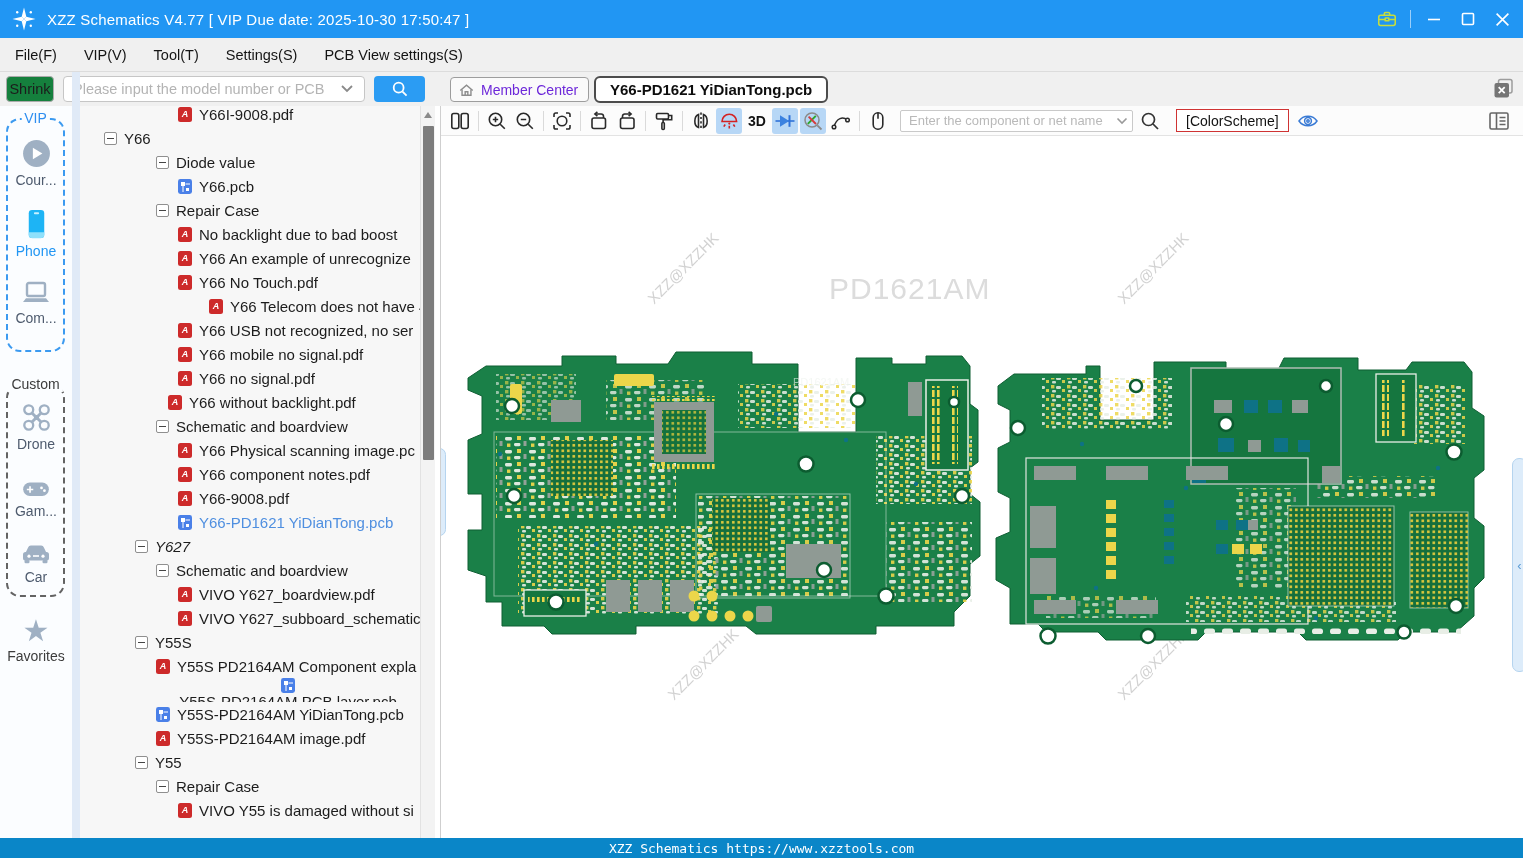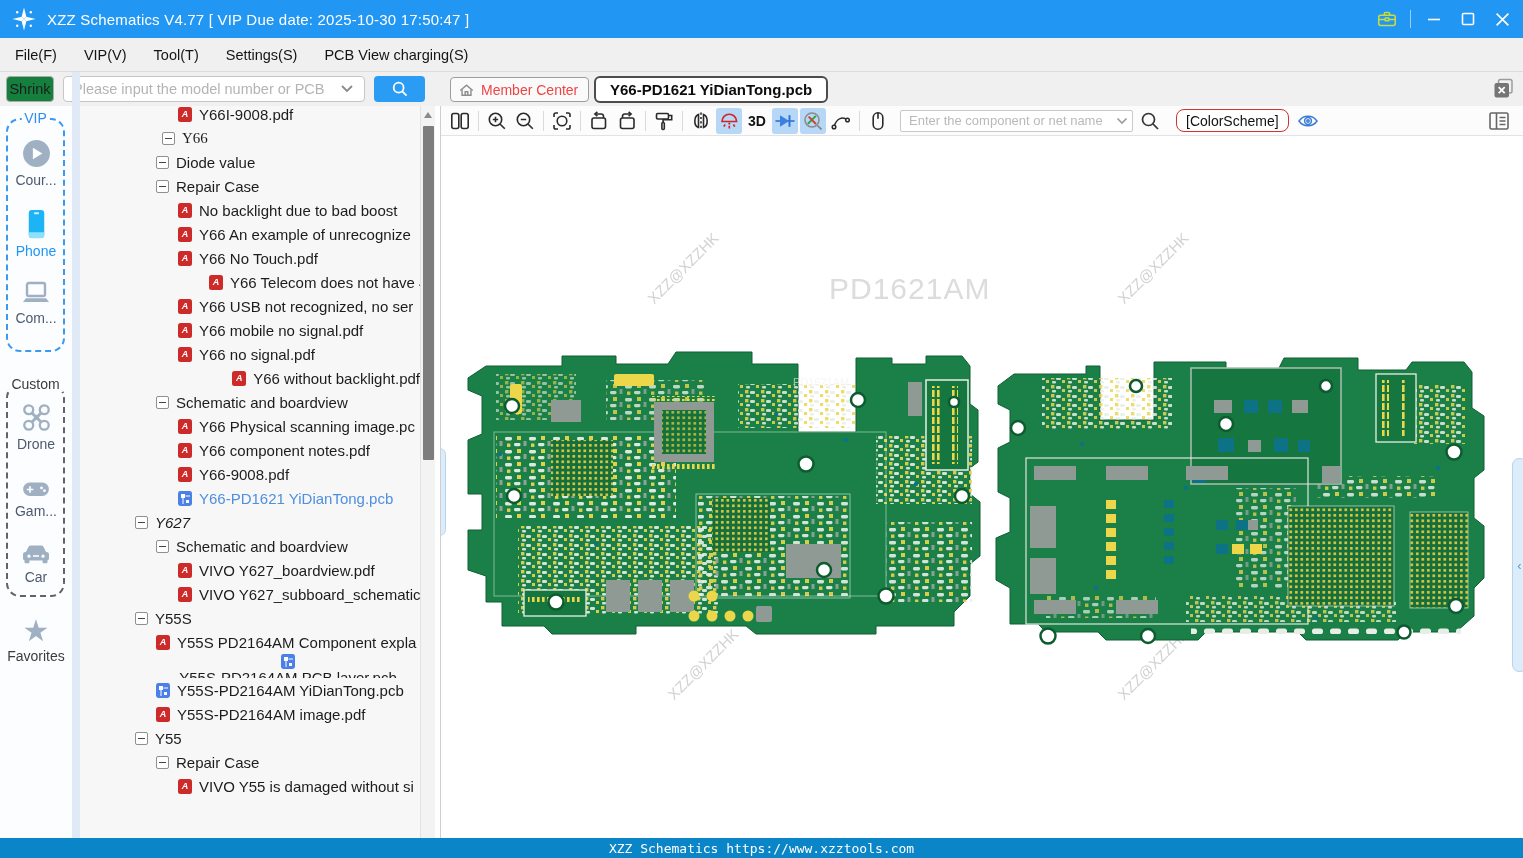--- a/index.html
+++ b/index.html
@@ -17,21 +17,21 @@
   .menubar { position:absolute; left:0; top:38px; width:1523px; height:34px; background:#f0f0f0; border-bottom:1px solid #dcdcdc; display:flex; align-items:center; gap:27px; padding-left:15px; }
   .menu-item { font-size:14.5px; color:#141414; cursor:default; }
 
   
   .searchrow { position:absolute; left:0; top:72px; width:1523px; height:34px; background:#f0f0f0; }
   .shrink-btn { position:absolute; left:6px; top:4px; width:48px; height:26px; background:#15803d; border:1px solid #ababab; border-radius:4px; font-size:14.5px; color:#1c1c1c; }
   .model-search { position:absolute; left:63px; top:4px; width:302px; height:26px; border:1px solid #c6c6c6; border-radius:4px; background:#fff; font-size:14.5px; color:#333; padding:0 26px 0 9px; }
   .model-search::placeholder { color:#b4b4b4; }
   .model-chevron { position:absolute; left:340px; top:11px; width:14px; height:12px; }
   .search-btn { position:absolute; left:374px; top:4px; width:51px; height:26px; background:#2b9cf3; border:none; border-radius:4px; display:flex; align-items:center; justify-content:center; }
-  .member-btn { position:absolute; left:450px; top:5px; height:25px; padding:0 10px 0 7px; background:#fafafa; border:1px solid #9d9d9d; border-radius:4px; display:flex; align-items:center; gap:6px; color:#ef4444; font-size:14px; }
+  .member-btn { position:absolute; left:450px; top:5px; height:25px; padding:0 10px 0 7px; background:#fafafa; border:1px solid #9d9d9d; border-radius:4px; display:flex; align-items:center; gap:6px; color:#6d28d9; font-size:14px; }
   .pcb-tab { position:absolute; left:594px; top:4px; height:27px; padding:0 14px; background:#fff; border:2px solid #4c4c4c; border-radius:6px; display:flex; align-items:center; font-size:15px; font-weight:bold; color:#0d0d0d; }
   .closeall { position:absolute; left:1493px; top:6px; width:21px; height:21px; }
 
   
   .sidebar { position:absolute; left:0; top:106px; width:72px; height:732px; background:#fbfdff; }
   .side-strip { position:absolute; left:72px; top:72px; width:8px; height:766px; background:#e0eaf7; }
   .vip-box { position:absolute; left:6px; top:12px; width:59px; height:234px; border:2px dashed #3b9af0; border-radius:14px; }
   .custom-box { position:absolute; left:6px; top:278px; width:59px; height:213px; border:2px dashed #636363; border-radius:14px; }
   .group-cap { position:absolute; top:-10px; left:50%; transform:translateX(-50%); background:#fbfdff; padding:0 3px; font-size:14px; white-space:nowrap; }
   .vip-box .group-cap { color:#2e8ef0; }
@@ -65,21 +65,21 @@
   .mainpanel { position:absolute; left:440px; top:106px; width:1083px; height:732px; background:#fff; border-left:1px solid #cfcfcf; }
   .toolbar { position:absolute; left:0; top:0; width:100%; height:30px; background:#fcfcfc; border-bottom:1px solid #e3e3e3; display:flex; align-items:center; padding-left:5px; }
   .tb-btn { width:26px; height:26px; flex:none; display:flex; align-items:center; justify-content:center; border-radius:3px; background:transparent; border:none; margin:0 1px; }
   .tb-btn.active { background:#b7d7f6; }
   .tb-sep { width:1px; height:20px; background:#dadada; margin:0 4px; flex:none; }
   .tb-3d { font-size:14px; font-weight:bold; color:#111; font-family:"Liberation Sans",sans-serif; }
   .net-search-wrap { position:relative; margin-left:8px; flex:none; }
   .net-search { width:233px; height:22px; border:1px solid #c9c9c9; border-radius:2px; background:#fff; font-size:13px; padding:0 22px 0 8px; color:#333; }
   .net-search::placeholder { color:#b9b9b9; }
   .net-chevron { position:absolute; right:5px; top:6px; width:12px; height:10px; }
-  .colorscheme-btn { height:23px; margin-left:12px; padding:0 9px; background:#fff; border:1.5px solid #cf3333; border-radius:8px; font-size:14px; color:#111; flex:none; }
+  .colorscheme-btn { height:23px; margin-left:12px; padding:0 9px; background:#fff; border:1.5px solid #cf3333; border-radius:0; font-size:14px; color:#111; flex:none; }
   .panel-toggle { position:absolute; right:13px; top:4px; width:22px; height:22px; }
 
   .canvasview { position:absolute; left:0; top:30px; width:1083px; height:702px; background:#fff; overflow:hidden; }
   .wm { position:absolute; color:#d6d6d6; user-select:none; }
   .wm-model { left:388px; top:136px; font-size:30px; letter-spacing:1px; color:#dcdcdc; }
   .wm-board { left:352px; top:240px; font-size:11px; color:rgba(238,242,238,.62); z-index:3; }
   .wm-user { transform:translate(-50%,-50%) rotate(-45deg); font-size:15px; color:#d2d2d2; }
   .board { position:absolute; }
 
   .edge-handle { position:absolute; background:#ddecfa; border:1px solid #b5d4ef; border-radius:7px; display:flex; align-items:center; justify-content:center; }
@@ -136,21 +136,21 @@
         </svg>
     </div>
   </div>
 </div>
 
 <div class="menubar">
   <span class="menu-item">File(F)</span>
   <span class="menu-item">VIP(V)</span>
   <span class="menu-item">Tool(T)</span>
   <span class="menu-item">Settings(S)</span>
-  <span class="menu-item">PCB View charging(S)</span>
+  <span class="menu-item">PCB View settings(S)</span>
 </div>
 
 <div class="searchrow">
   <button class="shrink-btn">Shrink</button>
   <input class="model-search" placeholder="Please input the model number or PCB" style="">
   <svg class="model-chevron" viewBox="0 0 14 12">
       <path d="M2 3l5 5 5-5" fill="none" stroke="#8a8a8a" stroke-width="1.8"></path>
     </svg>
   <button class="search-btn">
     <svg width="18" height="18" viewBox="0 0 20 20">
@@ -249,32 +249,42 @@
 
 <div class="treepanel">
   <div id="tree-items">
       <div class="tree-row" style="padding-left: 98px;">
 
     <span class="pdf-ic"></span>
 
     <span class="gap"></span>
     <span class="tree-label">Y66I-9008.pdf</span>
   </div>
-      <div class="tree-row" style="padding-left: 82px; font-family: Liberation Serif, serif;">
+      <div class="tree-row" style="padding-left: 24px;">
     <span class="expander"></span>
 
     <span class="gap"></span>
     <span class="tree-label">Y66</span>
   </div>
       <div class="tree-row" style="padding-left: 76px;">
     <span class="expander"></span>
 
     <span class="gap"></span>
     <span class="tree-label">Diode value</span>
   </div>
+      <div class="tree-row" style="padding-left: 98px;">
+
+    <svg class="pcb-ic" viewBox="0 0 14 15">
+      <rect width="14" height="15" rx="2.4" fill="#4a80e8"></rect>
+      <path d="M3 3h4v4H3zM8 9h3v3H8z" fill="#fff"></path>
+      <path d="M7.5 5H12M5 7v6" stroke="#fff" stroke-width="1"></path>
+    </svg>
+    <span class="gap"></span>
+    <span class="tree-label">Y66.pcb</span>
+  </div>
       <div class="tree-row" style="padding-left: 76px;">
     <span class="expander"></span>
 
     <span class="gap"></span>
     <span class="tree-label">Repair Case</span>
   </div>
       <div class="tree-row" style="padding-left: 98px;">
 
     <span class="pdf-ic"></span>
 
@@ -316,21 +326,21 @@
     <span class="gap"></span>
     <span class="tree-label">Y66 mobile no signal.pdf</span>
   </div>
       <div class="tree-row" style="padding-left: 98px;">
 
     <span class="pdf-ic"></span>
 
     <span class="gap"></span>
     <span class="tree-label">Y66 no signal.pdf</span>
   </div>
-      <div class="tree-row" style="padding-left: 88px; justify-content: flex-end;">
+      <div class="tree-row" style="padding-left: 88px;">
 
     <span class="pdf-ic"></span>
 
     <span class="gap"></span>
     <span class="tree-label">Y66 without backlight.pdf</span>
   </div>
       <div class="tree-row" style="padding-left: 76px;">
     <span class="expander"></span>
 
     <span class="gap"></span>

